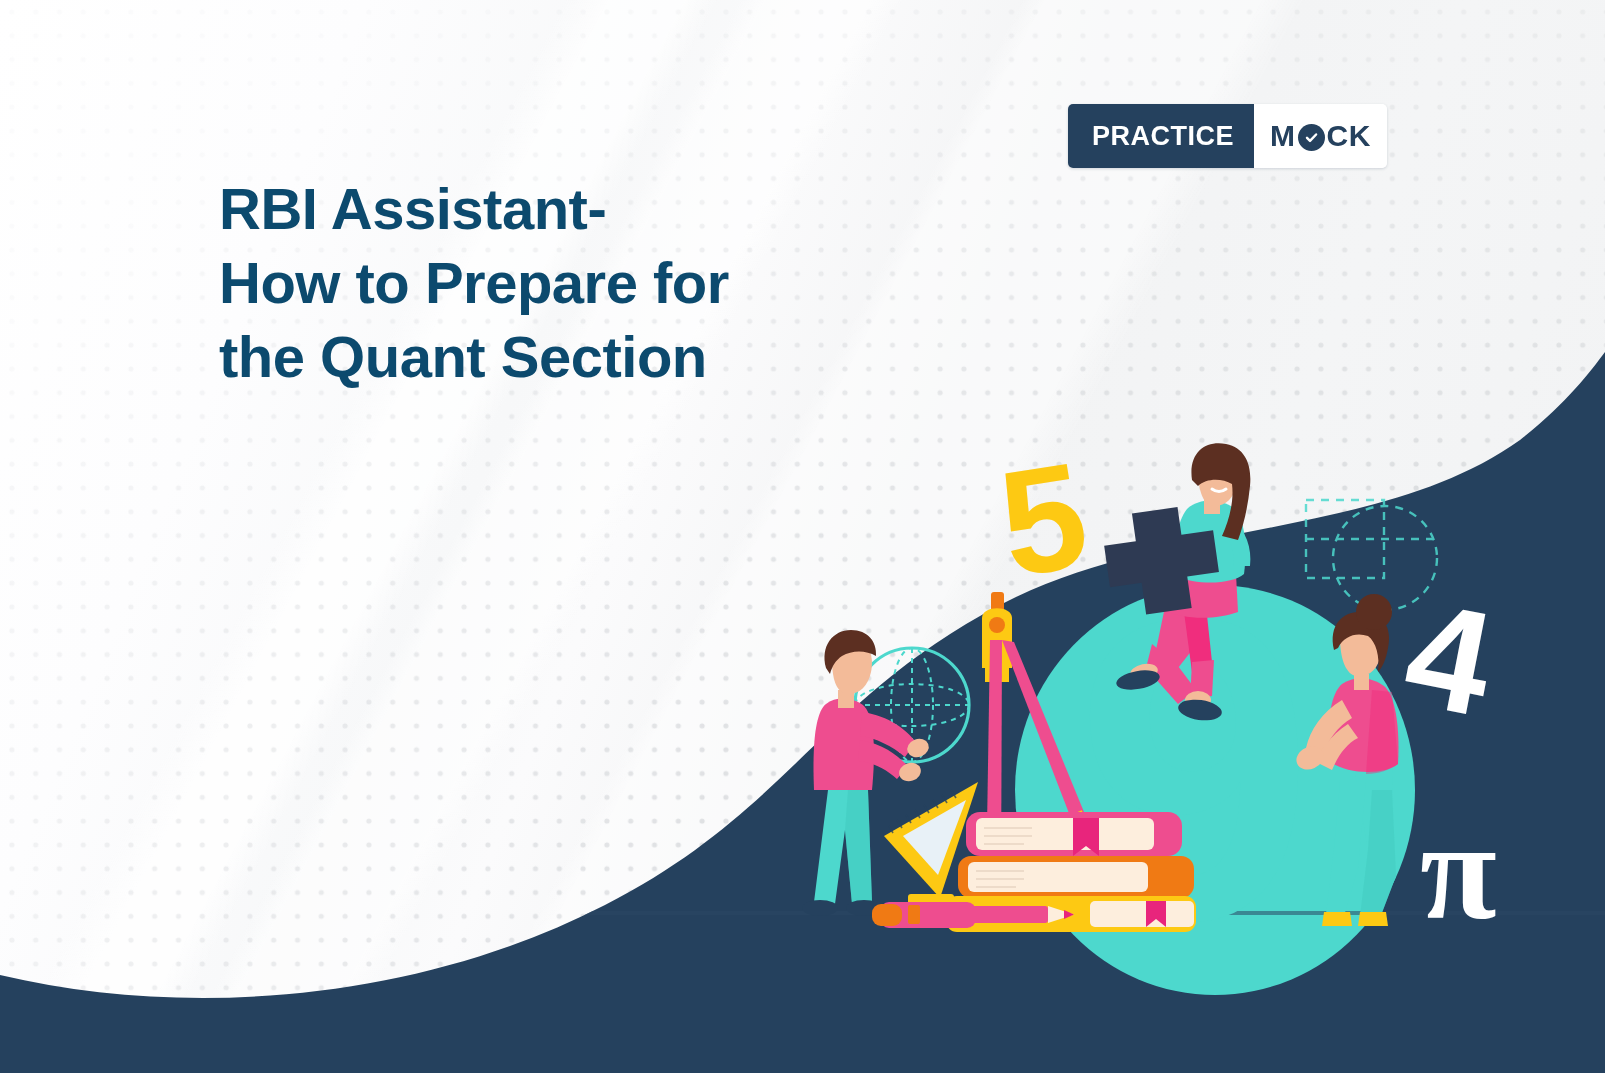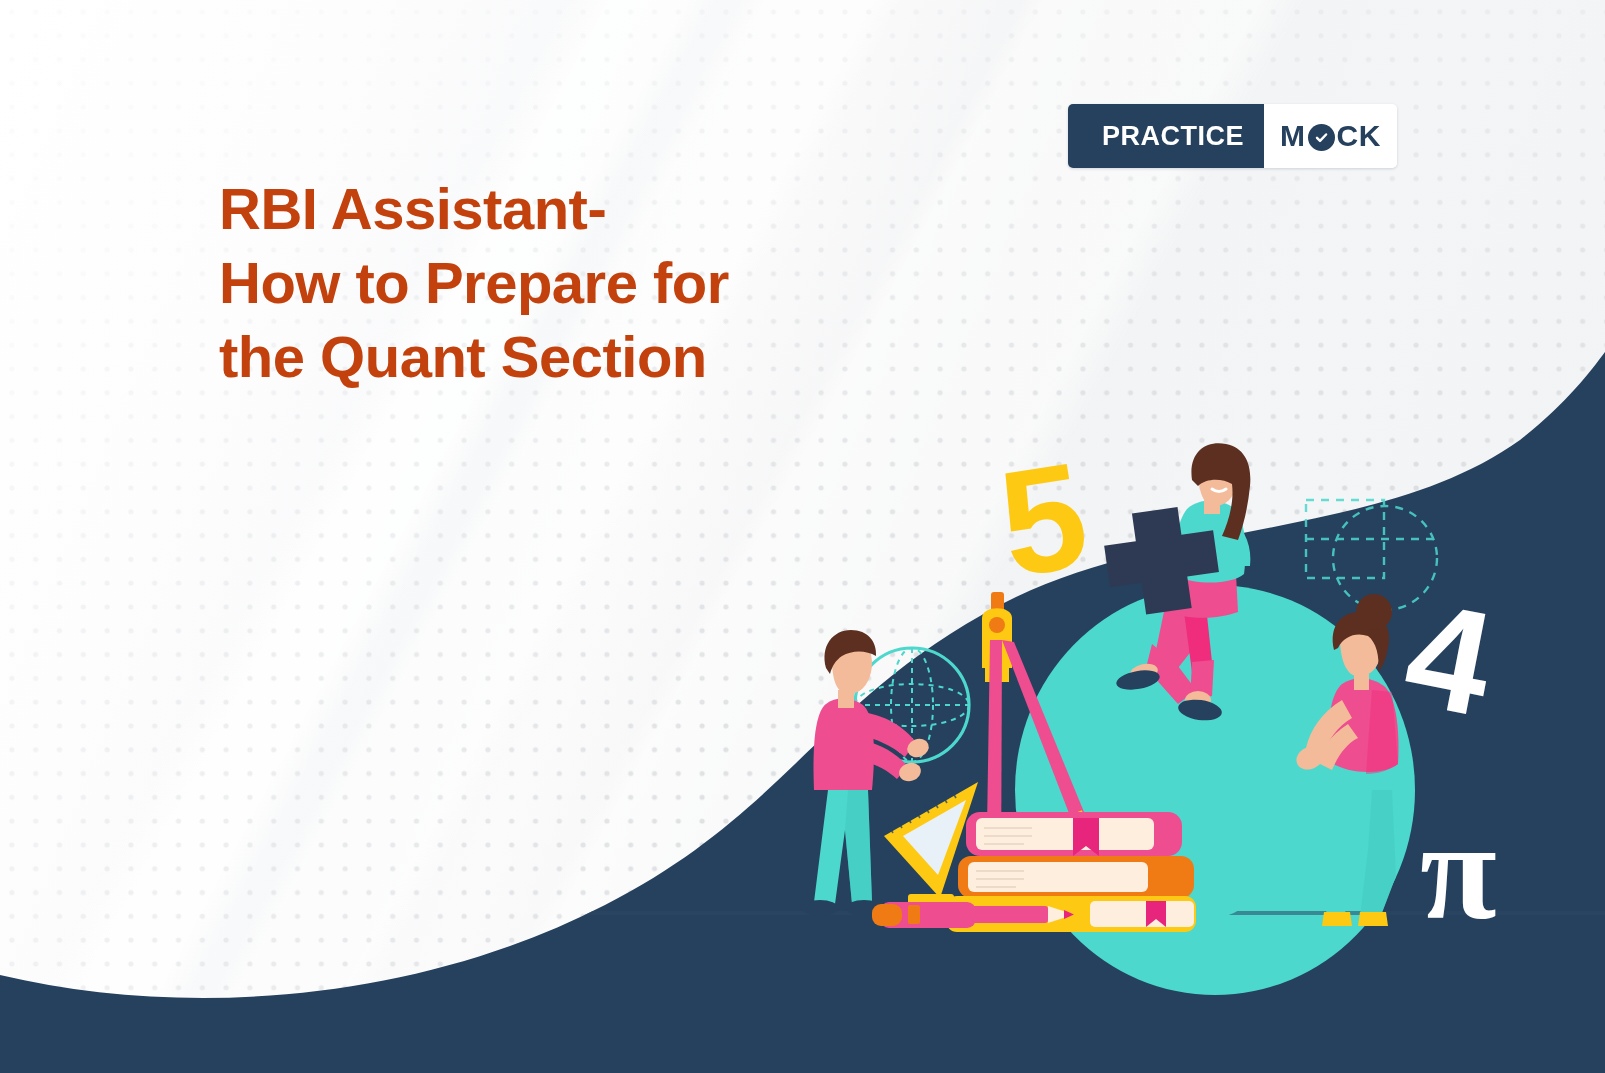--- a/index.html
+++ b/index.html
@@ -36,39 +36,39 @@
     opacity:.9;
   }
 
   
   .dots{ position:absolute; inset:0; }
 
   
   .title{
     position:absolute; left:219px; top:172px;
     width:640px;
-    color:#c2410c;
+    color:#0c4a6e;
     font-weight:bold;
     font-size:58px;
     line-height:74px;
     letter-spacing:-.5px;
     white-space:pre-line;
   }
 
   
   .logo{
     position:absolute; left:1068px; top:104px;
     height:64px; display:flex; align-items:stretch;
     border-radius:5px; overflow:hidden;
     box-shadow:0 1px 3px rgba(30,50,75,.18);
   }
   .logo-left{
     background:#25415e; color:#ffffff;
     display:flex; align-items:center; justify-content:center;
-    padding:0 20px 0 34px;
+    padding:0 20px 0 24px;
     font-size:27px; font-weight:bold; letter-spacing:.5px;
   }
   .logo-right{
     background:#ffffff; color:#25415e;
     display:flex; align-items:center; justify-content:center;
     padding:0 16px 0 16px; gap:1px;
     font-size:30px; font-weight:bold; letter-spacing:.5px;
   }
   .logo-right .o-check{
     display:inline-flex; align-items:center; justify-content:center;

